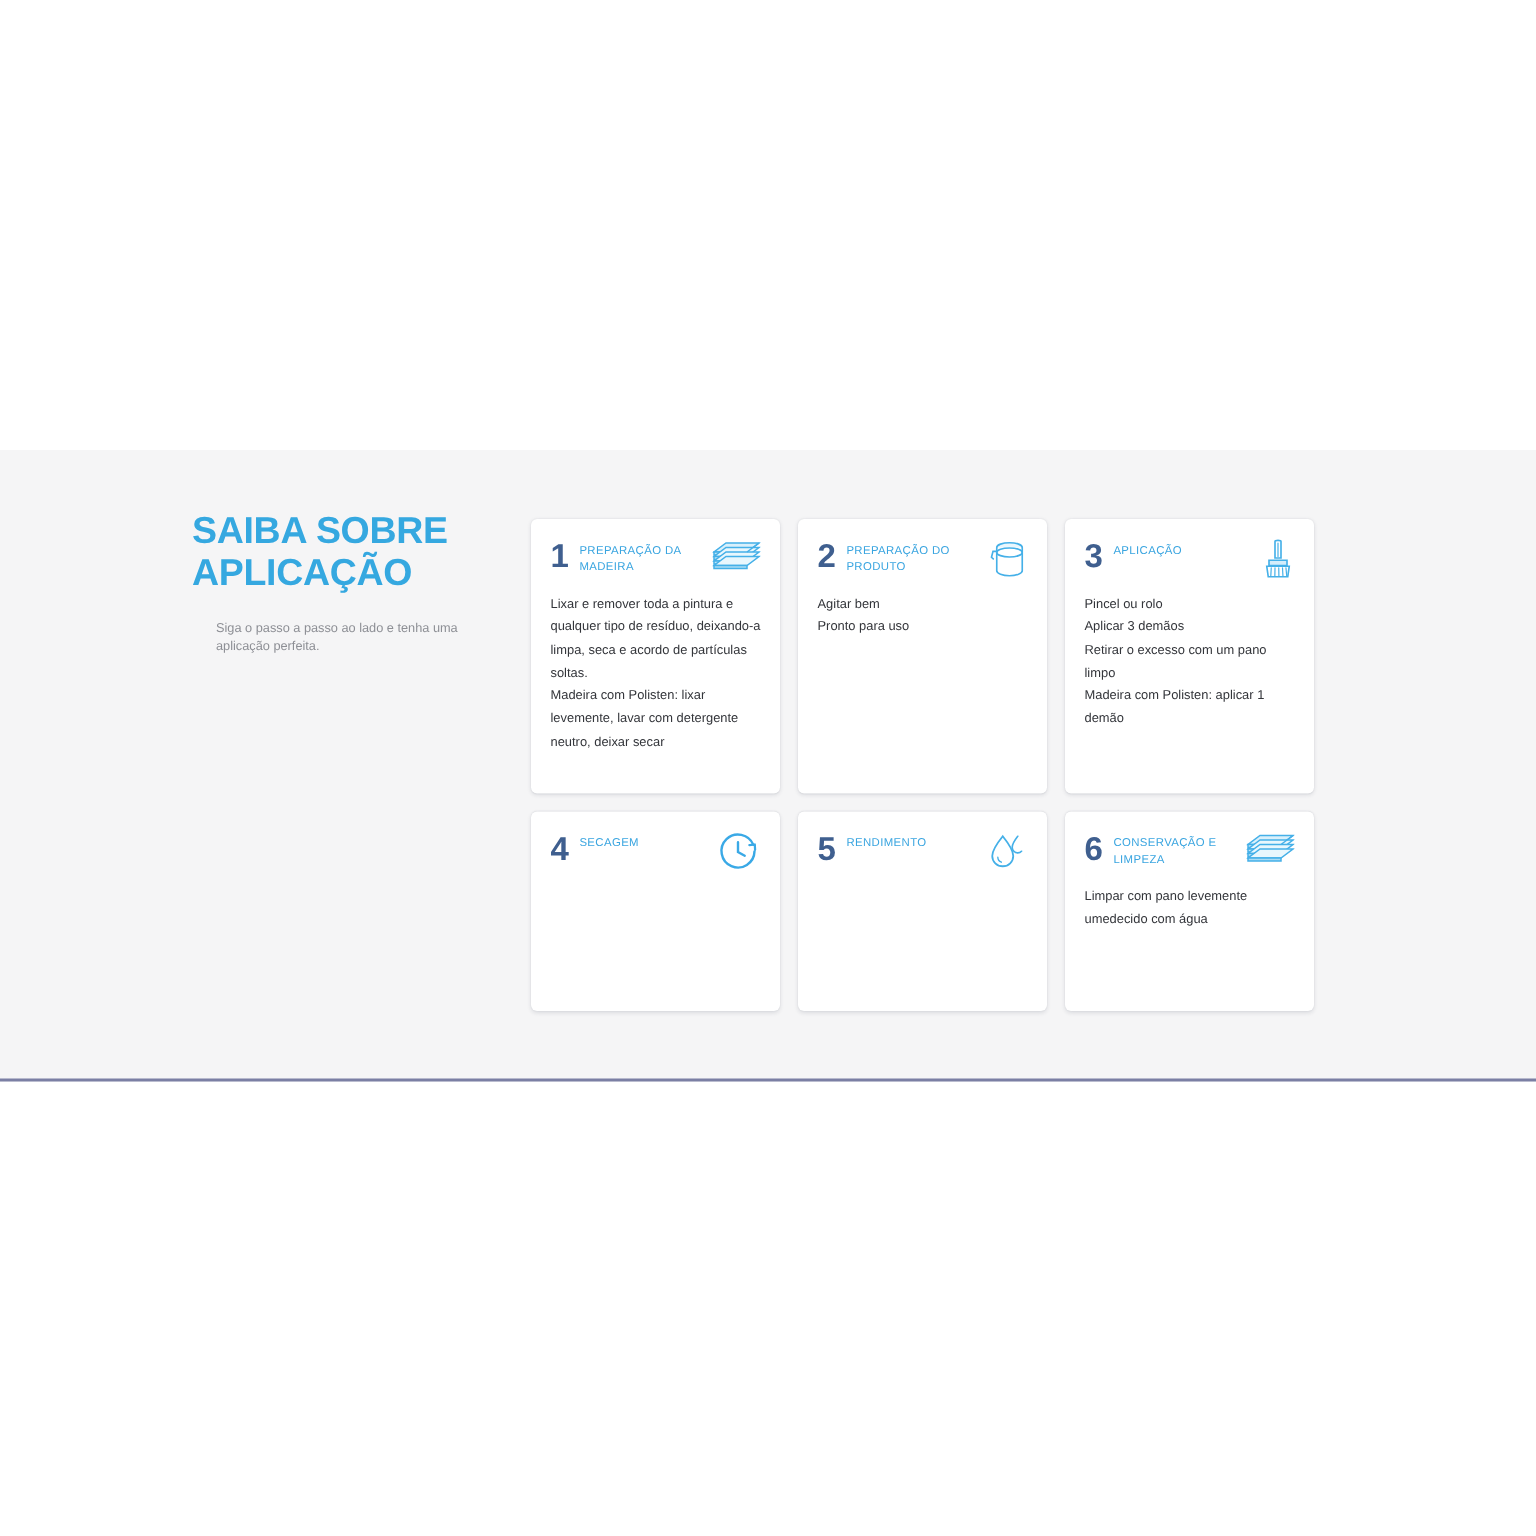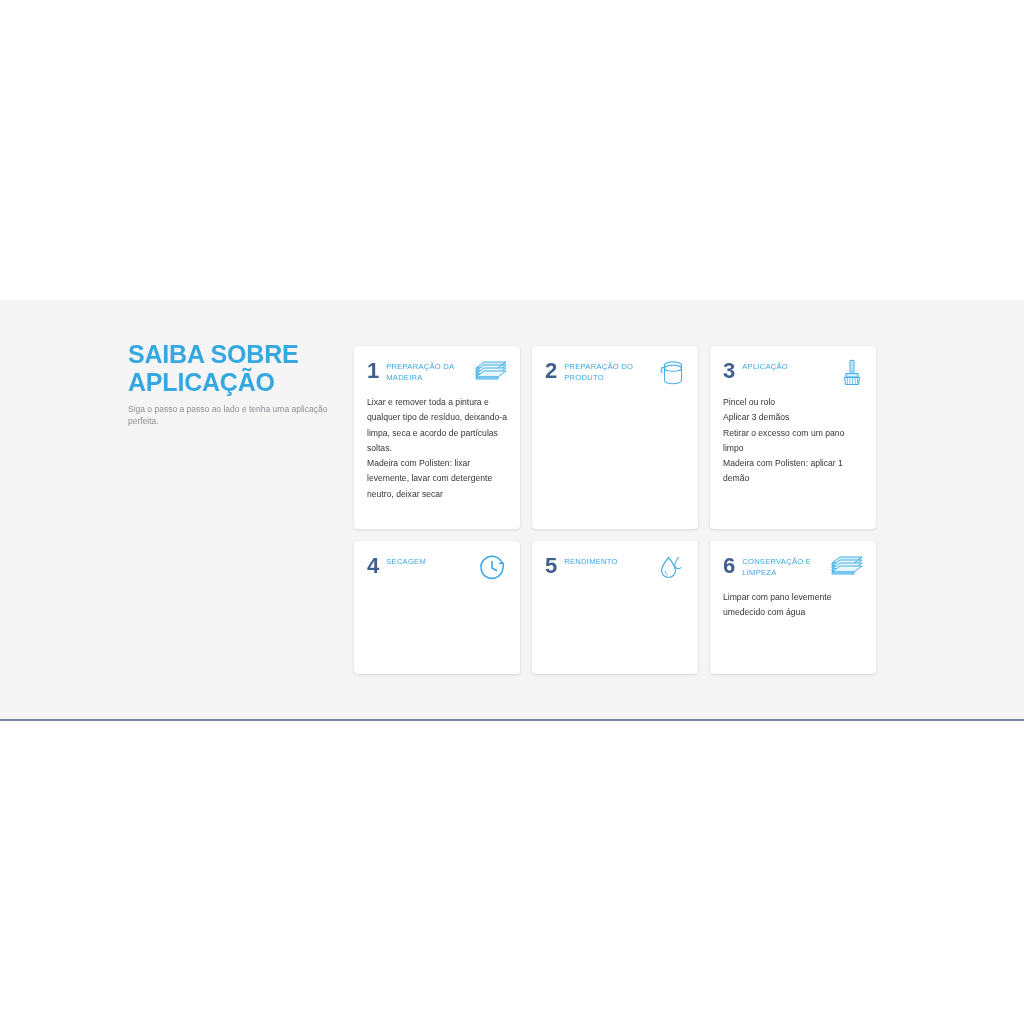--- a/index.html
+++ b/index.html
@@ -73,21 +73,21 @@
     font-weight: 600;
     color: #35a8e0;
     letter-spacing: -0.2px;
     margin: 0 0 7px 0;
     white-space: pre-line;
   }
   .intro-sub {
     font-size: 8.5px;
     line-height: 12px;
     color: #8d8f95;
-    margin: 0;
+    margin: 16px;
     max-width: 205px;
   }
 
   
   .grid {
     flex: 1 1 auto;
     display: grid;
     grid-template-columns: 166px 166px 166px;
     grid-auto-rows: min-content;
     column-gap: 12px;
@@ -202,20 +202,22 @@
               <svg width="26" height="28" viewBox="0 0 26 28">
                 <g stroke="#45b0e8" stroke-width="1.1" fill="none" stroke-linecap="round">
                   <ellipse cx="14" cy="6" rx="8.5" ry="3.2" fill="#eaf7fd"></ellipse>
                   <path d="M5.5 6 L5.5 21.5 C5.5 23.3 9.3 24.8 14 24.8 C18.7 24.8 22.5 23.3 22.5 21.5 L22.5 6" fill="#ffffff"></path>
                   <ellipse cx="14" cy="9.3" rx="8.5" ry="3.0"></ellipse>
                   <path d="M5.5 8.6 L3 8.6 L2 12.5 L3.2 13.6"></path>
                 </g>
               </svg>
             </div>
           </div>
+          <div class="card-body">Agitar bem
+Pronto para uso</div>
         </div>
 
         <div class="card row1">
           <div class="card-head">
             <div class="card-num">3</div>
             <div class="card-title">APLICAÇÃO</div>
             <div class="card-icon">
               <svg width="22" height="30" viewBox="0 0 22 30">
                 <g stroke="#45b0e8" stroke-width="1.1" fill="none" stroke-linecap="round">
                   <path d="M9 2 C9 1 13 1 13 2 L13 13 L9 13 Z" fill="#ffffff"></path>

